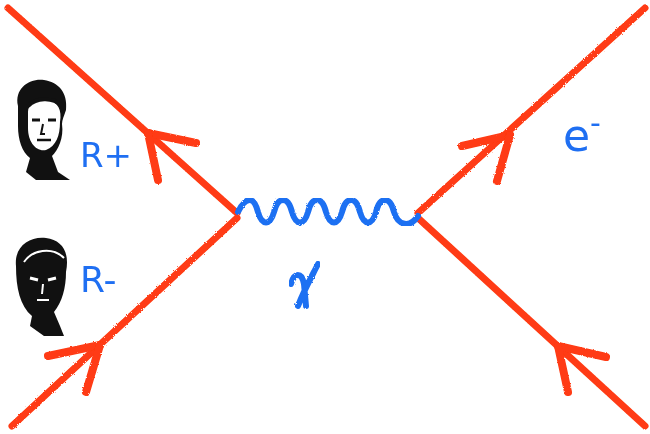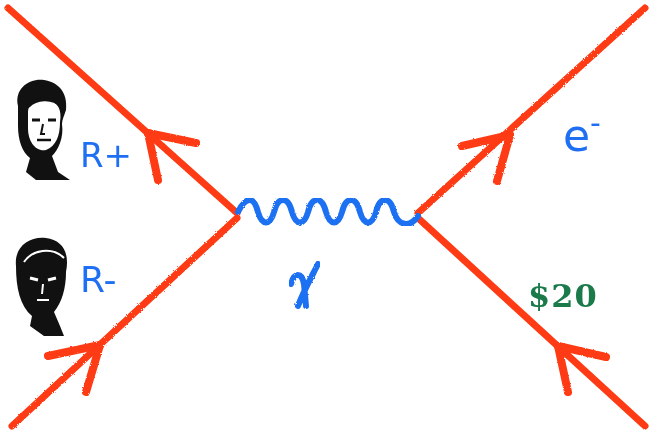--- a/index.html
+++ b/index.html
@@ -85,15 +85,14 @@
   </svg>
 
   <div class="label blue" style="left:80px;top:138px;font-size:34px;">R+</div>
 
   <div class="label blue" style="left:80px;top:262px;font-size:36px;">R-</div>
 
   <div class="label blue" style="left:563px;top:108px;font-size:44px;">
     <span>e</span><sup style="font-size:30px;vertical-align:18px;">-</sup>
   </div>
 
-  <div class="label green" style="left:528px;top:280px;font-size:32px;letter-spacing:1px;">$20</div>
 
 </div>
 
 </body></html>

